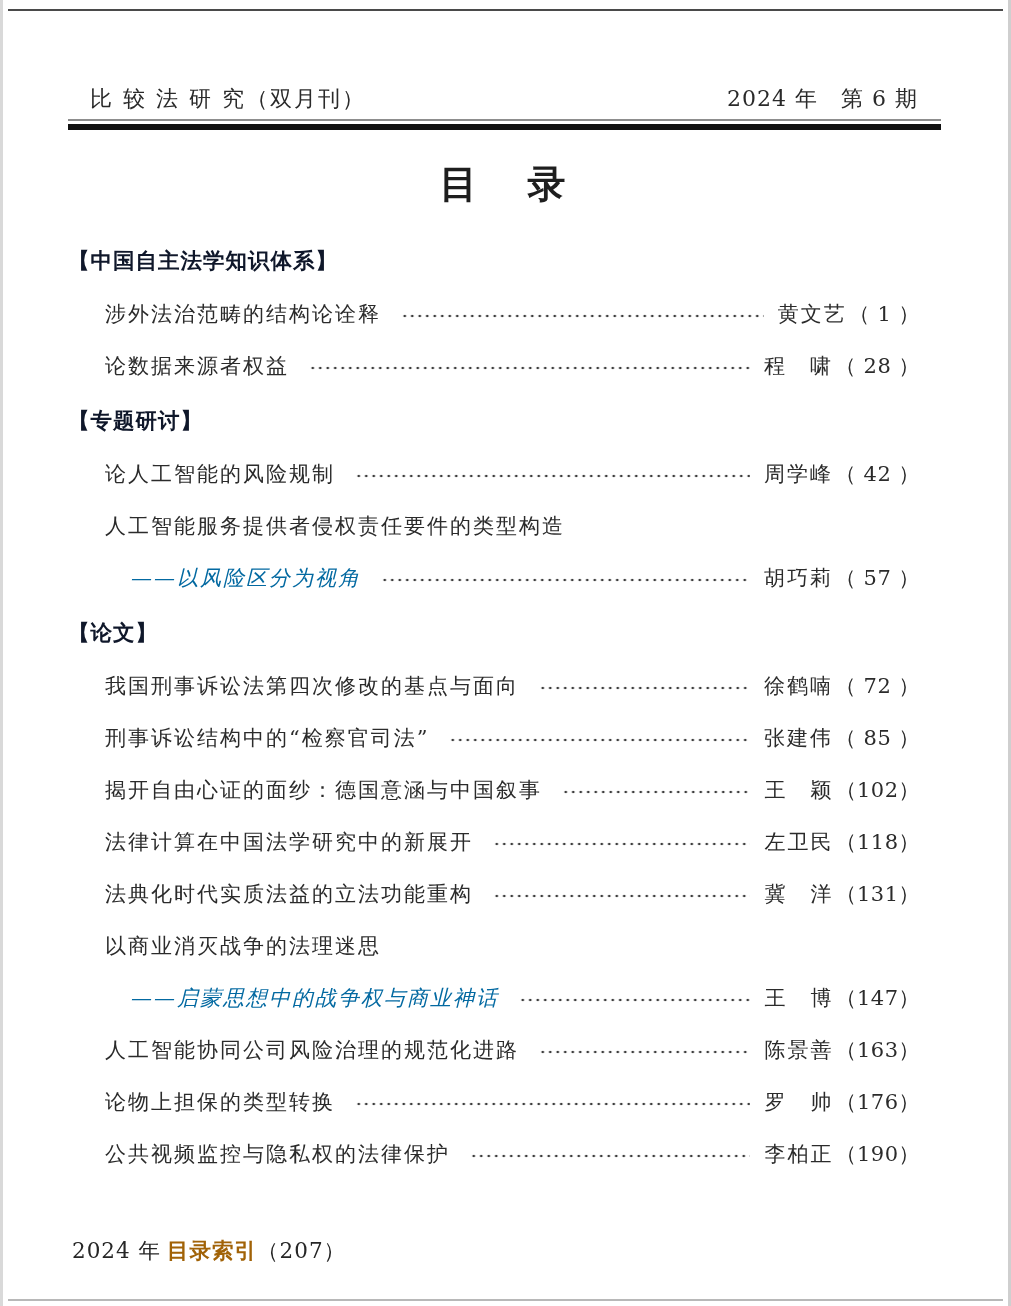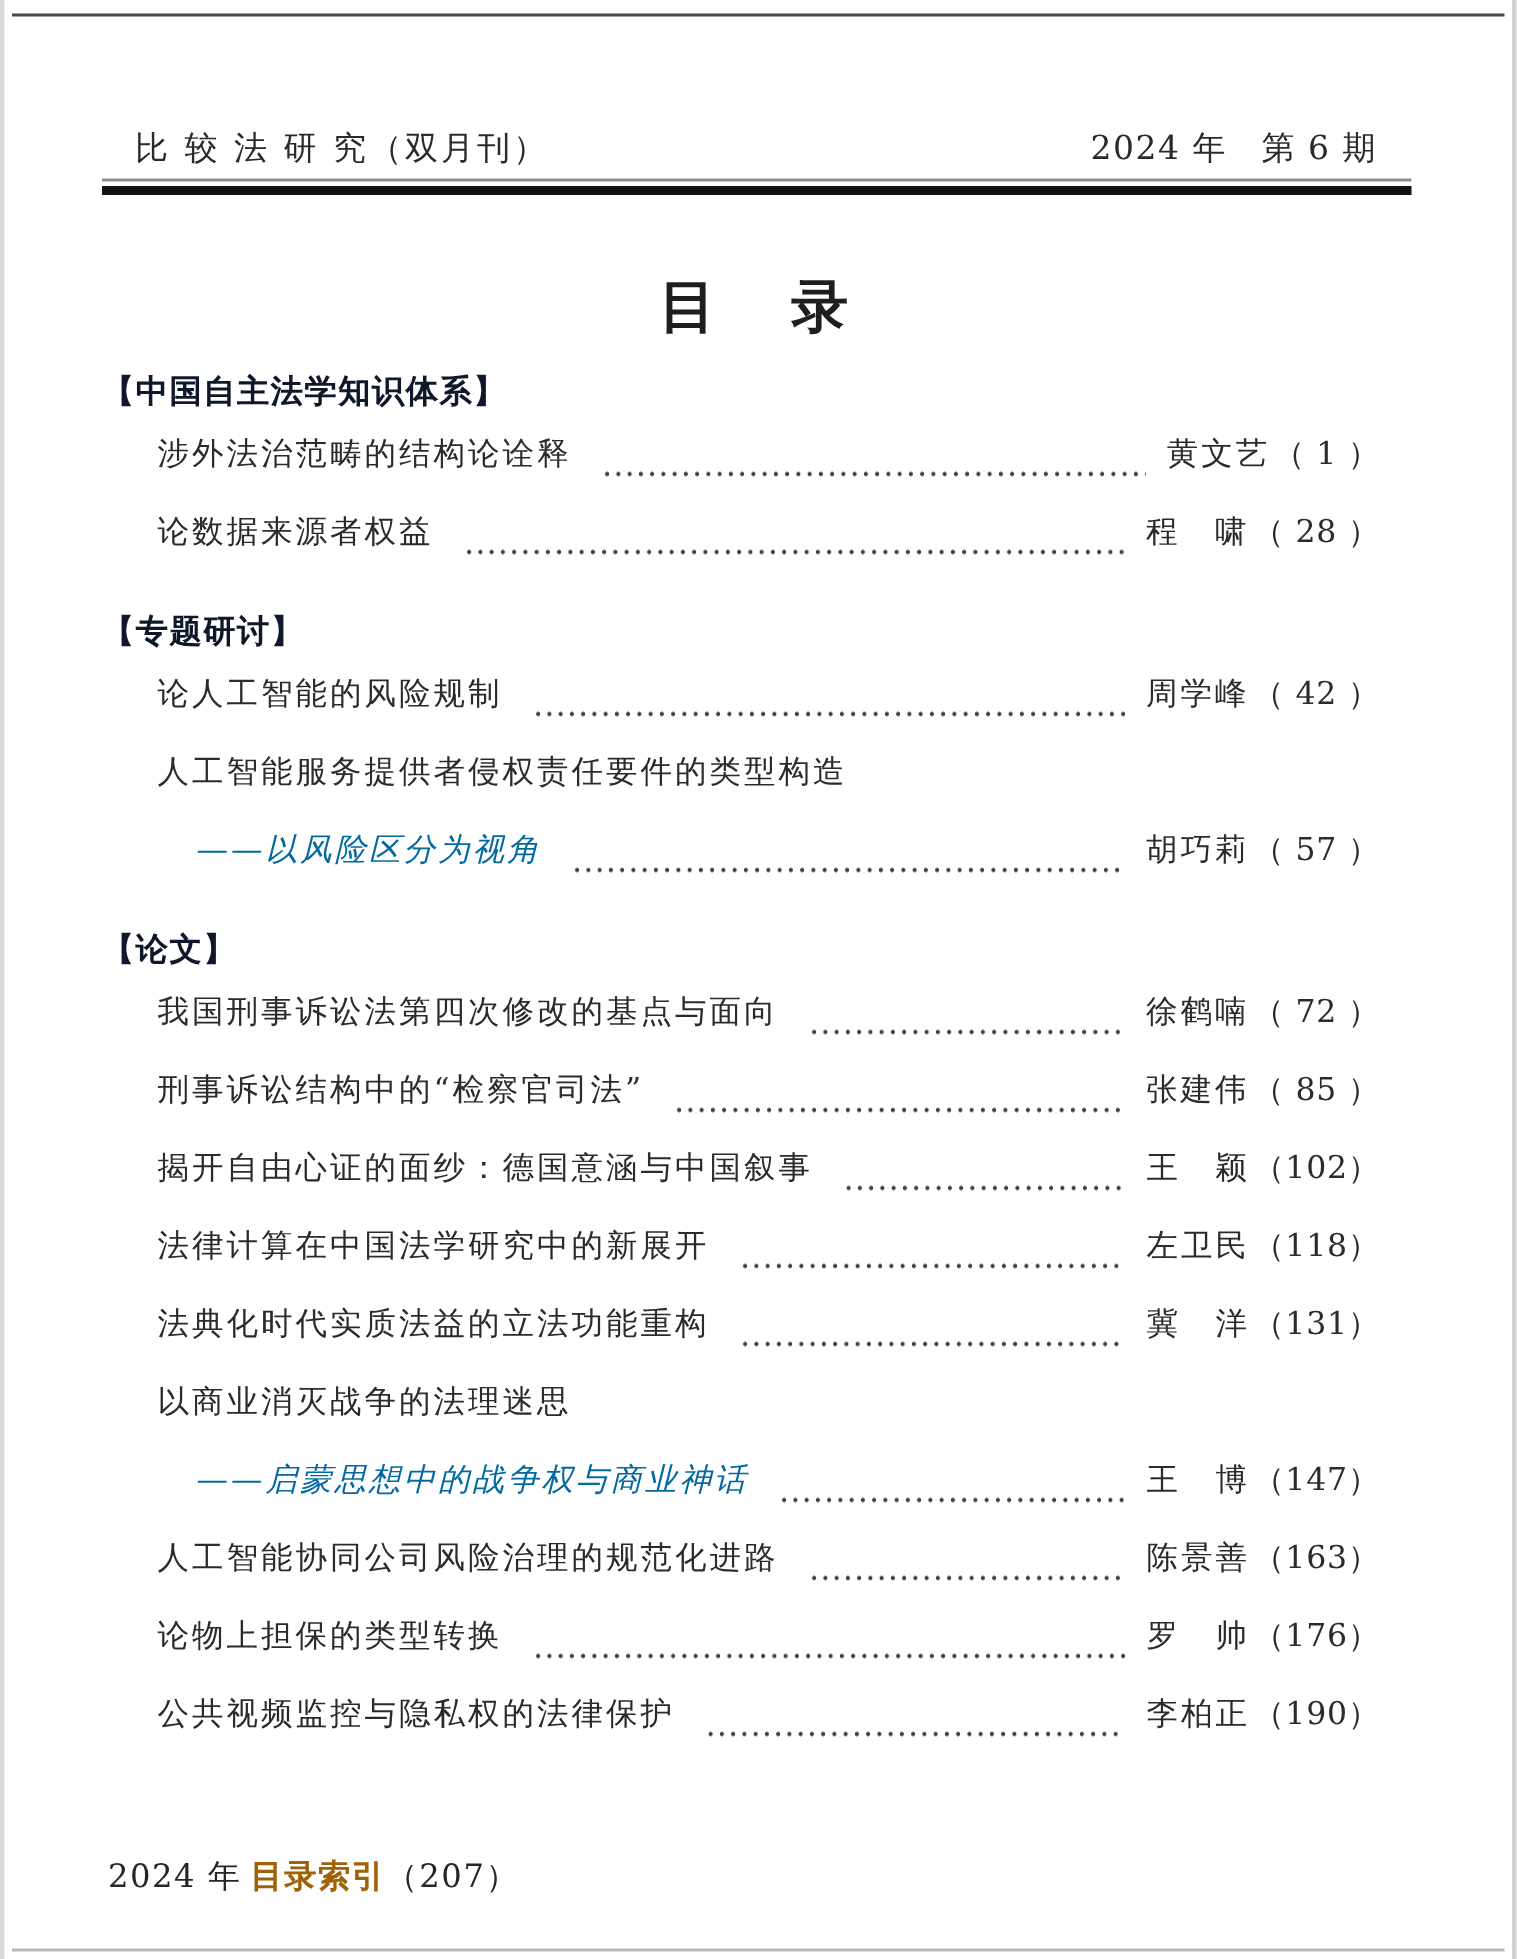--- a/index.html
+++ b/index.html
@@ -20,35 +20,35 @@
     display:flex; justify-content:space-between; align-items:baseline;
     font-size:22px; color:#2a2a2a;
   }
   .journal-name { letter-spacing:2px; }
   .issue-label  { letter-spacing:1px; }
 
   .rule-thin  { position:absolute; top:119px; left:68px; right:70px; height:2px; background:#8d8d8d; }
   .rule-thick { position:absolute; top:124px; left:68px; right:70px; height:6px; background:#111111; }
 
   .page-title {
-    position:absolute; top:179px; left:0; width:100%;
+    position:absolute; top:159px; left:0; width:100%;
     text-align:center; font-size:38px; font-weight:bold; color:#1e1e1e;
     font-family:"DejaVu Sans","Liberation Sans",sans-serif;
     letter-spacing:6px;
   }
 
   .toc { position:absolute; top:232px; left:68px; right:91px; }
 
   .section-heading {
     height:56px; display:flex; align-items:center;
     font-family:"DejaVu Sans","Liberation Sans",sans-serif;
     font-weight:bold; font-size:21.5px; color:#0f172a; letter-spacing:1px;
   }
   .toc-row {
-    height:52px; display:flex; 
+    height:52px; display:flex; align-items:center;
     padding-left:37px; font-size:21px; color:#2b2b2b;
   }
   .toc-row.subtitle-row { padding-left:63px; }
   .entry-title { white-space:nowrap; letter-spacing:2px; }
   .entry-subtitle {
     white-space:nowrap; letter-spacing:2px; font-style:italic; color:#0369a1;
   }
   .dot-leader {
     flex:1; height:6px; align-self:center; margin:4px 14px 0 20px;
     background-image:radial-gradient(circle, #3d3d3d 1.25px, rgba(0,0,0,0) 1.6px);

